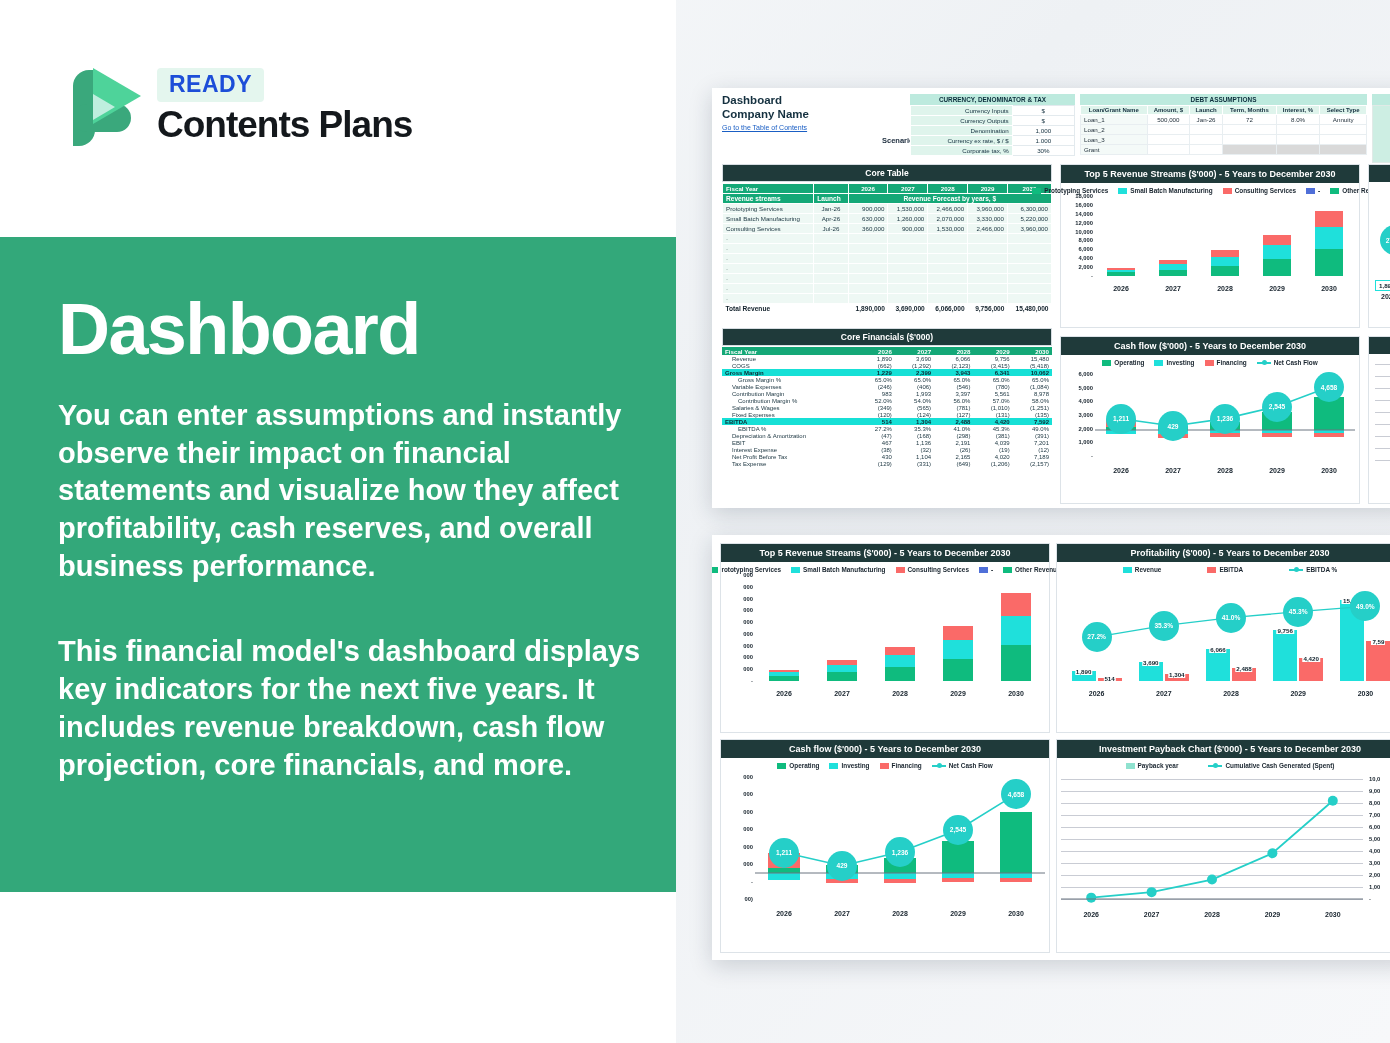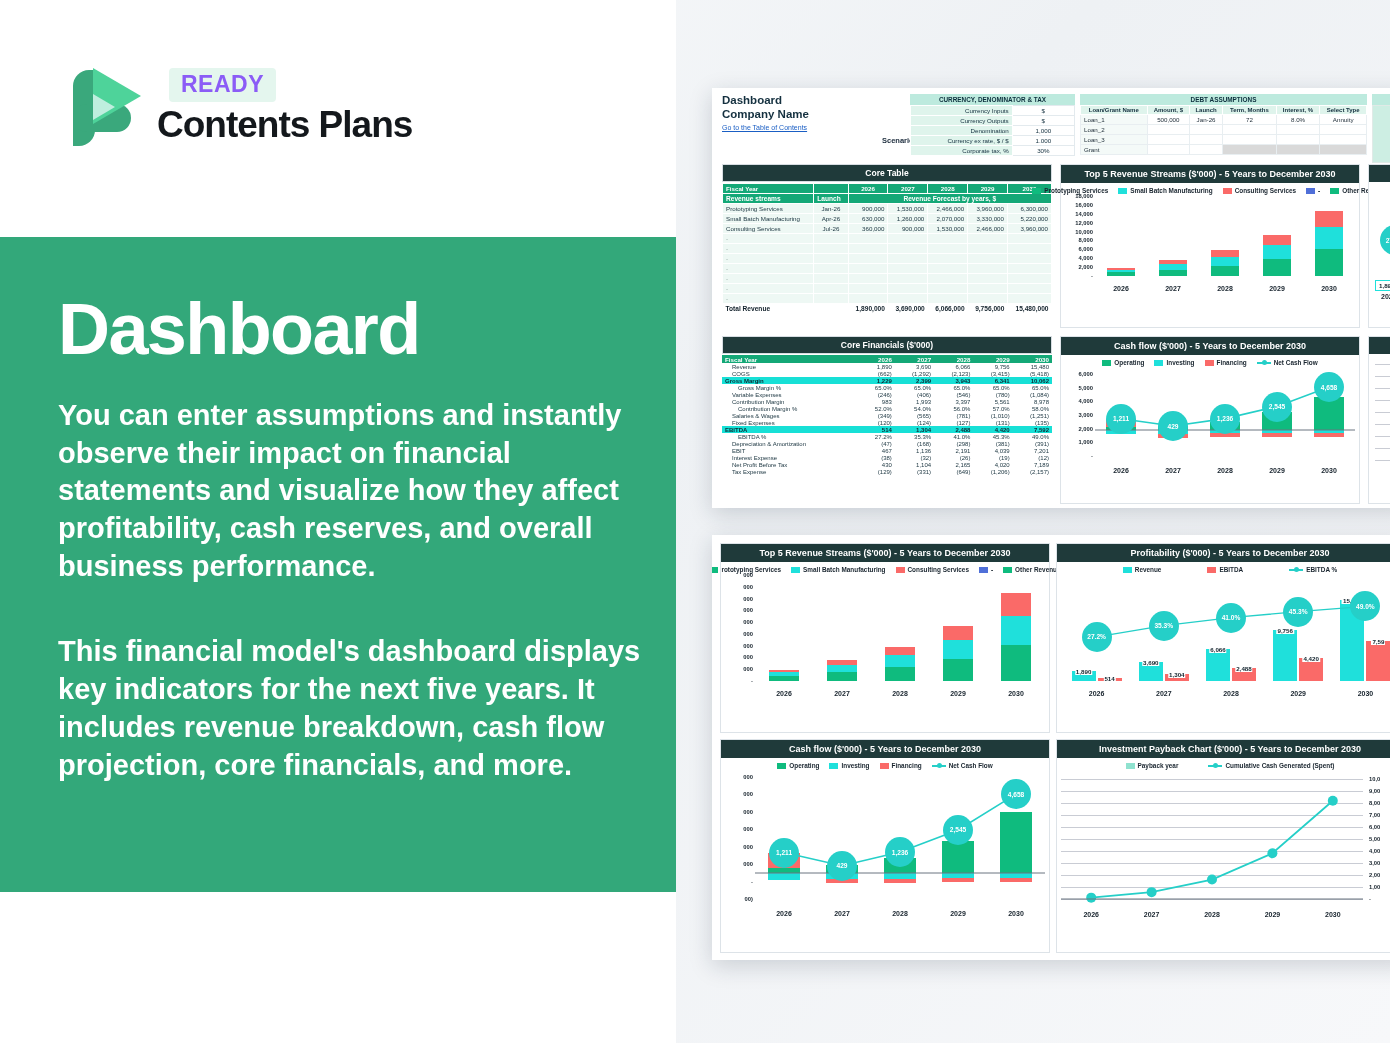--- a/index.html
+++ b/index.html
@@ -15,23 +15,23 @@
   #bg-left-white  { position:absolute; left:0; top:0; width:676px; height:237px; background:#ffffff; }
   #bg-green       { position:absolute; left:0; top:237px; width:676px; height:655px;
                     background:#33a87a; }
   #bg-bottom-white{ position:absolute; left:0; top:892px; width:676px; height:151px; background:#ffffff; }
 
   
   #logo-area { position:absolute; left:63px; top:60px; display:flex; align-items:center; }
   #logo-mark { position:relative; width:82px; height:92px; flex:0 0 auto; }
   #logo-text { margin-left:12px; }
   #brand-ready {
-    display:inline-block; background:#e4f6ee; color:#8b5cf6;
+    display:inline-block; background:#e4f6ee; color:#1d4ed8;
     font-size:23px; font-weight:bold; letter-spacing:.5px;
-    padding:3px 12px 4px 12px; border-radius:4px;margin-left:12px;
+    padding:3px 12px 4px 12px; border-radius:4px;
   }
   #brand-main {
     font-size:37px; font-weight:bold; color:#14181c; letter-spacing:-1px;
     margin-top:4px; line-height:1.05;
   }
 
   
   #hero { position:absolute; left:58px; top:293px; width:600px; color:#ffffff; }
   #hero-title { font-size:72px; font-weight:bold; letter-spacing:-1.6px; line-height:1; }
   #hero-p1 { font-size:29px; font-weight:bold; line-height:1.3; margin-top:48px; }
@@ -99,21 +99,21 @@
   #core-inputs tr.hdr td { background:#14a877; color:#ffffff; font-weight:bold; font-size:6.2px; }
   #core-inputs tr.hdr2 td { background:#14a877; color:#ffffff; font-weight:bold; font-size:6.6px; }
   #core-inputs td { background:#eef8f4; color:#1b3540; }
   #core-inputs td.num { text-align:right; }
   #core-inputs td.lab { text-align:left; }
   #core-inputs td.ctr { text-align:center; }
   #core-inputs tr.blank td { height:8px; color:#9bb0ab; }
   #core-inputs tr.total td { background:#ffffff; font-weight:bold; border:none; font-size:6.6px; color:#12212b;}
 
   
-  #core-fin { position:absolute; left:10px; top:248px; width:330px; }
+  #core-fin { position:absolute; left:10px; top:240px; width:330px; }
   #core-fin .ttl-bar { font-size:8.5px; padding:3px 0; }
   #core-fin table { width:100%; margin-top:1px; }
   #core-fin tr.hdr td { background:#14a877; color:#ffffff; font-weight:bold; font-size:6.2px; }
   #core-fin td { background:#ffffff; color:#1b3540; border:none; font-size:6px; padding:0.5px 3px;}
   #core-fin td.num { text-align:right; }
   #core-fin tr.hl td { background:#17e0d6; color:#0b2a33; font-weight:bold; }
   #core-fin td.ind { padding-left:10px; }
   #core-fin td.ind2 { padding-left:16px; }
 
   

